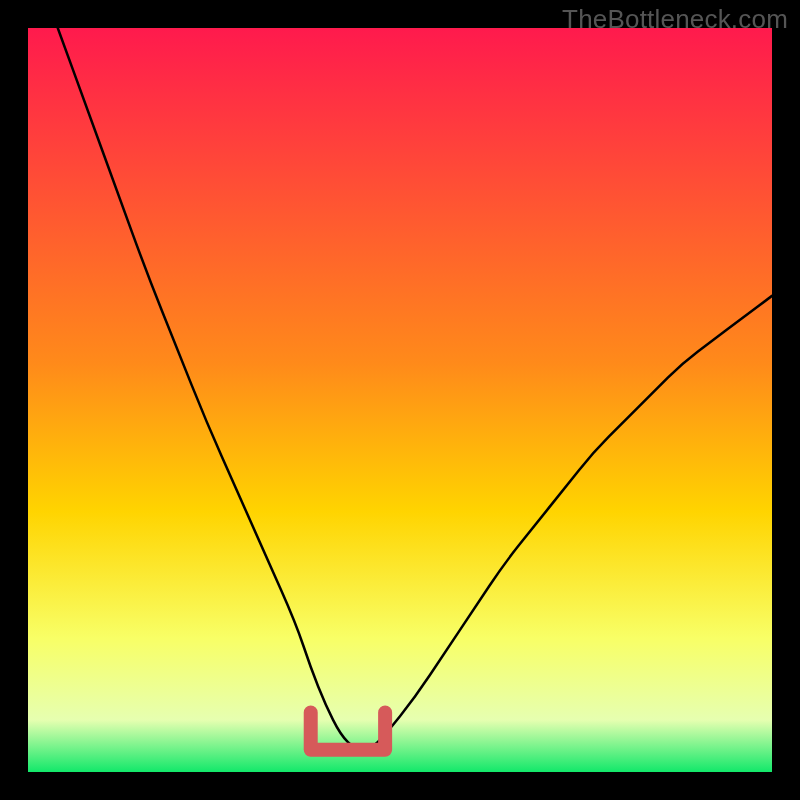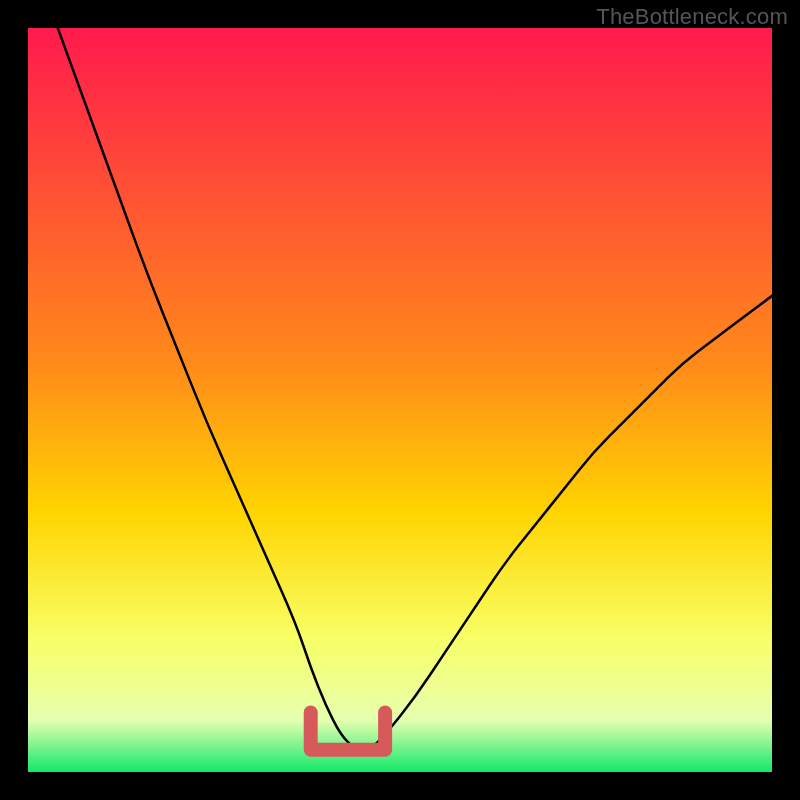--- a/index.html
+++ b/index.html
@@ -15,21 +15,21 @@
     position: relative;
     width: 800px;
     height: 800px;
     background: #000;
   }
   .watermark {
     position: absolute;
     top: 4px;
     right: 12px;
     color: #555;
-    font-size: 22px;
+    font-size: 26px;
     font-weight: 500;
     z-index: 10;
     letter-spacing: 0.2px;
   }
   .plot-area {
     position: absolute;
     left: 28px;
     top: 28px;
     width: 744px;
     height: 744px;

